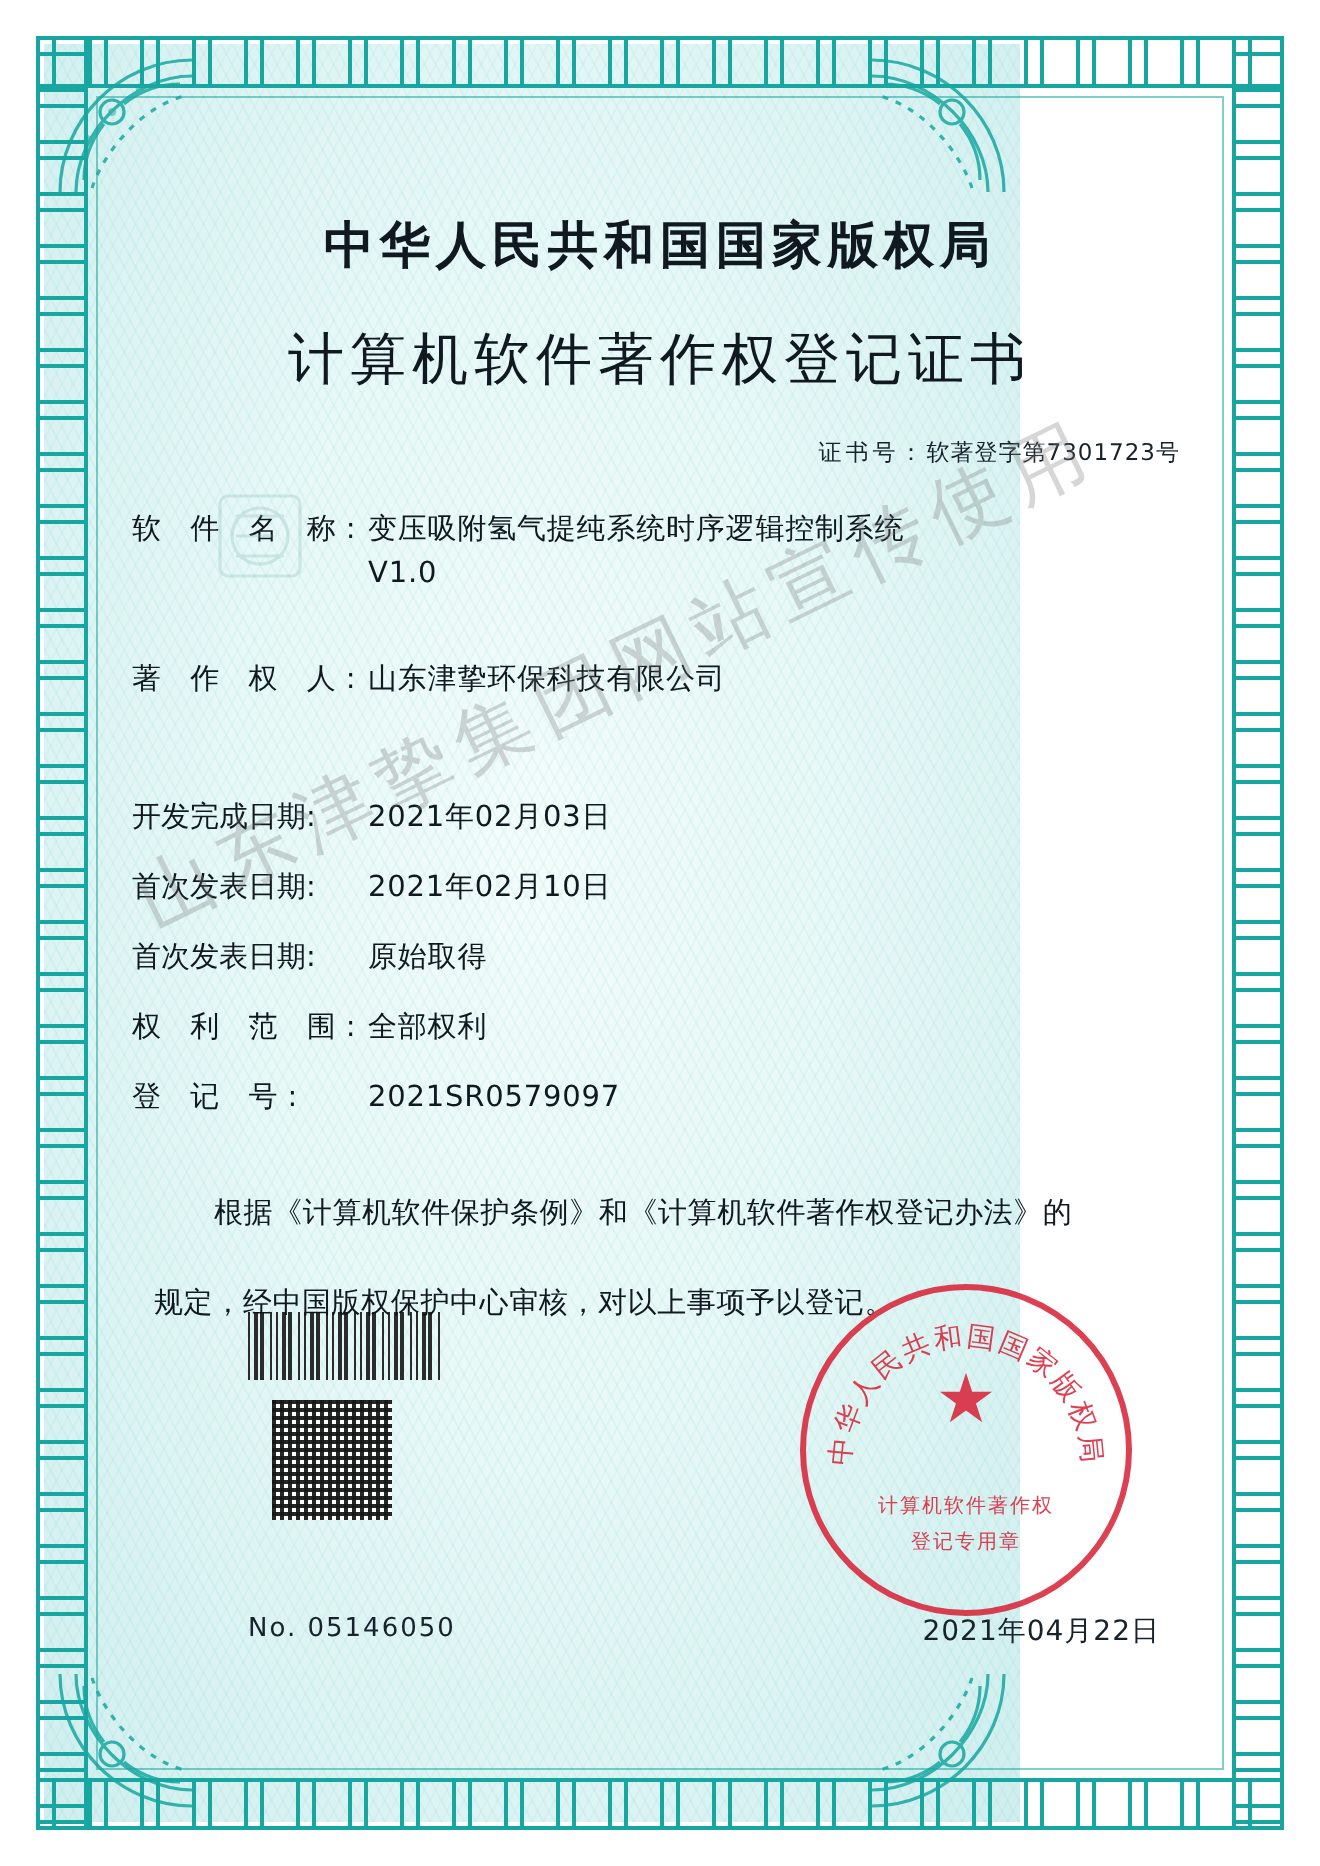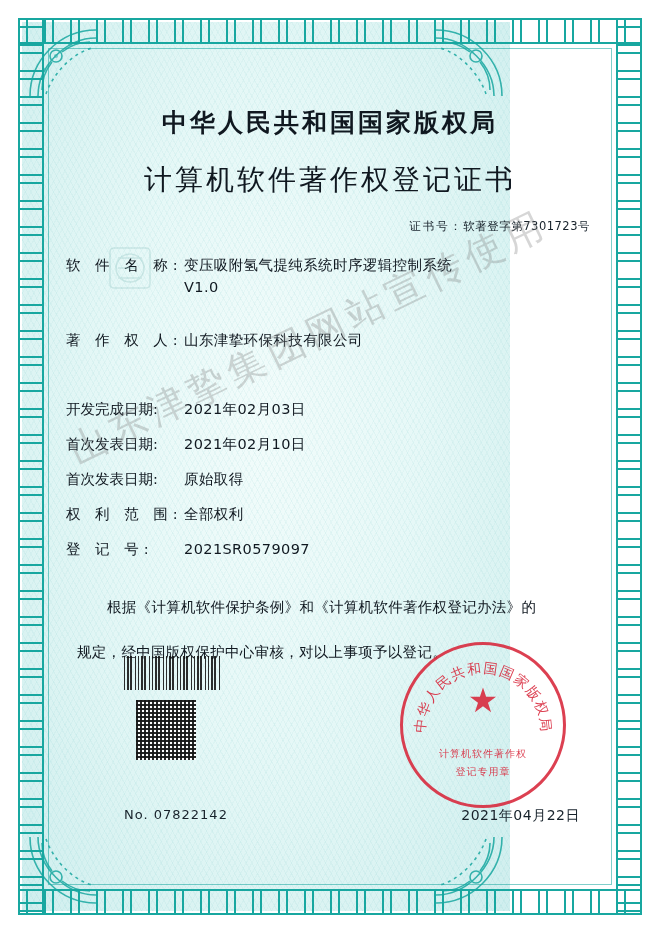--- a/index.html
+++ b/index.html
@@ -418,21 +418,21 @@
       <p>规定，经中国版权保护中心审核，对以上事项予以登记。</p>
     </div>
 
     <div class="codes">
       <div class="barcode"></div>
       <div class="qr"></div>
     </div>
 
     <div class="serial">
       <span>No.</span>
-      <span>07822142</span>
+      <span>05146050</span>
     </div>
 
     <div class="issue-date">2021年04月22日</div>
 
     <div class="seal">
       <svg class="arc-text" viewBox="0 0 160 160">
         <defs>
           <path id="sealArc" d="M 22,86 A 58,58 0 0 1 138,86" fill="none"></path>
         </defs>
         <text font-size="14" fill="#d8263a" letter-spacing="1.5" font-family="DejaVu Serif, Liberation Serif, serif">

